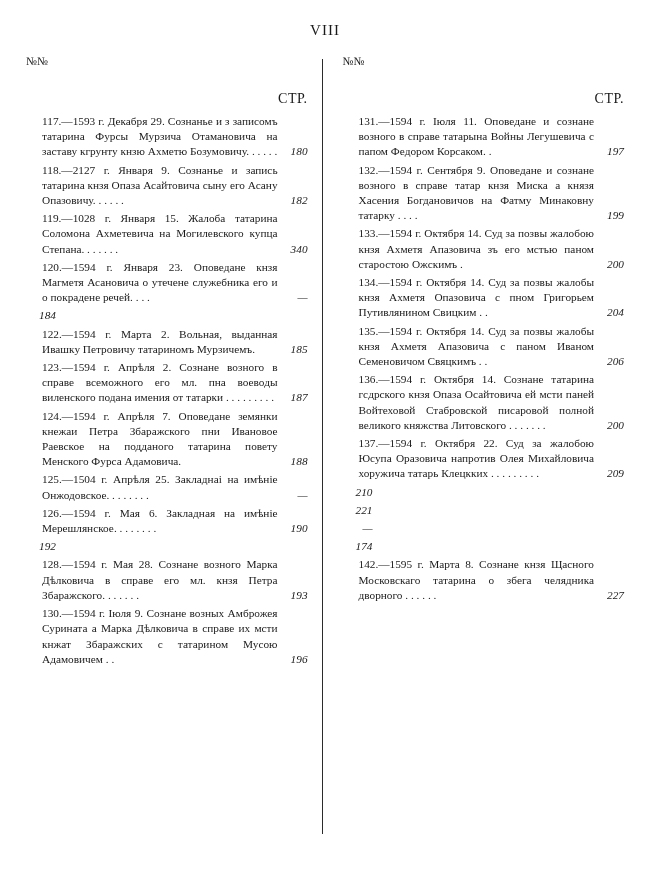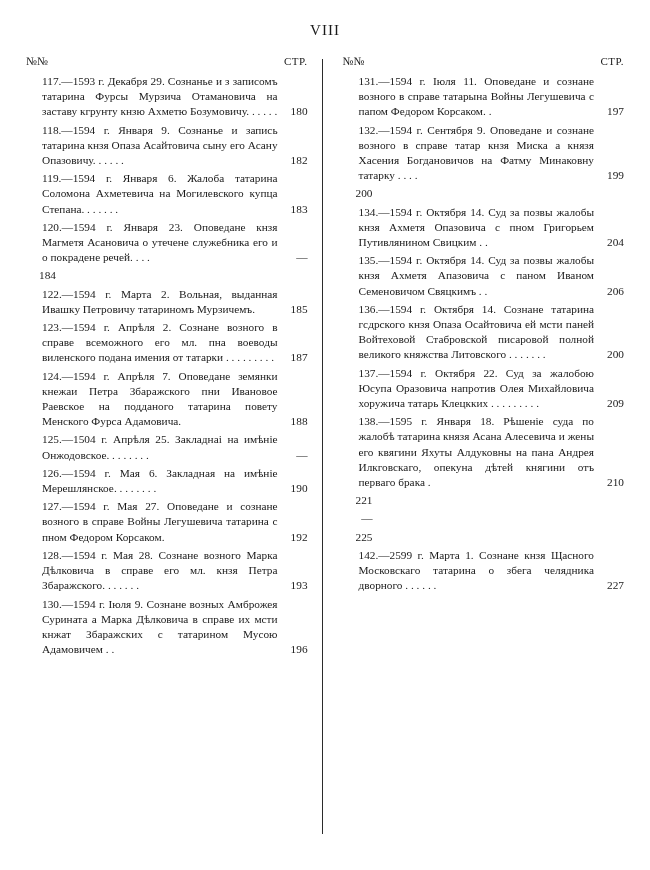--- a/index.html
+++ b/index.html
@@ -51,22 +51,23 @@
   .col-head {
     display: flex;
     justify-content: space-between;
     font-size: 11.5px;
     margin-bottom: 7px;
   }
   .col-head .nn {
     font-weight: normal;
   }
   .col-head .str {
-    font-size: 11px;
+    font-size: 14px;
     letter-spacing: 0.5px;
+    margin-top: 36px;
   }
   .entry {
     display: flex;
     align-items: center;
     margin-bottom: 3px;
     font-size: 11.3px;
     line-height: 15.2px;
   }
   .entry-text {
     flex: 1 1 auto;
@@ -78,46 +79,47 @@
   }
   .entry-page {
     flex: 0 0 26px;
     text-align: right;
     font-size: 11.3px;
     padding-left: 4px;
     line-height: 15.2px;
   }
   .pg-align-bottom {
     align-self: flex-end;
+    font-style: italic;
   }
 </style>
 </head>
 <body>
 
 <div class="page">
   <div class="page-number">VIII</div>
   <div class="columns">
 
     <div class="col col-left">
       <div class="col-head">
         <span class="nn">№№</span>
         <span class="str">СТР.</span>
       </div>
       <div id="left-entries">
           <div class="entry">
             <div class="entry-text">117.—1593 г. Декабря 29. Сознанье и з записомъ татарина Фурсы Мурзича Отамановича на заставу кгрунту кнзю Ахметю Бозумовичу. . . . . .</div>
             <div class="entry-page pg-align-bottom">180</div>
           </div>
           <div class="entry">
-            <div class="entry-text">118.—1594 г. Января 9. Сознанье и запись татарина кнзя Опаза Асайтовича сыну его Асану Опазовичу. . . . . .</div>
+            <div class="entry-text">118.—2127 г. Января 9. Сознанье и запись татарина кнзя Опаза Асайтовича сыну его Асану Опазовичу. . . . . .</div>
             <div class="entry-page pg-align-bottom">182</div>
           </div>
           <div class="entry">
-            <div class="entry-text">119.—1594 г. Января 6. Жалоба татарина Соломона Ахметевича на Могилевского купца Степана. . . . . . .</div>
-            <div class="entry-page pg-align-bottom">183</div>
+            <div class="entry-text">119.—1028 г. Января 15. Жалоба татарина Соломона Ахметевича на Могилевского купца Степана. . . . . . .</div>
+            <div class="entry-page pg-align-bottom">340</div>
           </div>
           <div class="entry">
             <div class="entry-text">120.—1594 г. Января 23. Оповедане кнзя Магметя Асановича о утечене служебника его и о покрадене речей. . . .</div>
             <div class="entry-page pg-align-bottom">—</div>
           </div>
           <div class="entry">
             <div class="entry-page pg-align-bottom">184</div>
           </div>
           <div class="entry">
             <div class="entry-text">122.—1594 г. Марта 2. Вольная, выданная Ивашку Петровичу татариномъ Мурзичемъ.</div>
@@ -133,21 +135,20 @@
           </div>
           <div class="entry">
             <div class="entry-text">125.—1504 г. Апрѣля 25. Закладнаі на имѣніе Онжодовское. . . . . . . .</div>
             <div class="entry-page pg-align-bottom">—</div>
           </div>
           <div class="entry">
             <div class="entry-text">126.—1594 г. Мая 6. Закладная на имѣніе Мерешлянское. . . . . . . .</div>
             <div class="entry-page pg-align-bottom">190</div>
           </div>
           <div class="entry">
-            <div class="entry-text">127.—1594 г. Мая 27. Оповедане и сознане возного в справе Войны Легушевича татарина с пном Федором Корсаком.</div>
             <div class="entry-page pg-align-bottom">192</div>
           </div>
           <div class="entry">
             <div class="entry-text">128.—1594 г. Мая 28. Сознане возного Марка Дѣлковича в справе его мл. кнзя Петра Збаражского. . . . . . .</div>
             <div class="entry-page pg-align-bottom">193</div>
           </div>
           <div class="entry">
             <div class="entry-text">130.—1594 г. Іюля 9. Сознане возных Амброжея Сурината а Марка Дѣлковича в справе их мсти кнжат Збаражских с татарином Мусою Адамовичем . .</div>
             <div class="entry-page pg-align-bottom">196</div>
           </div>
@@ -164,52 +165,52 @@
       <div id="right-entries">
           <div class="entry">
             <div class="entry-text">131.—1594 г. Іюля 11. Оповедане и сознане возного в справе татарына Войны Легушевича с папом Федором Корсаком. .</div>
             <div class="entry-page pg-align-bottom">197</div>
           </div>
           <div class="entry">
             <div class="entry-text">132.—1594 г. Сентября 9. Оповедане и сознане возного в справе татар кнзя Миска а князя Хасения Богдановичов на Фатму Минаковну татарку . . . .</div>
             <div class="entry-page pg-align-bottom">199</div>
           </div>
           <div class="entry">
+            <div class="entry-text">133.—1594 г. Октября 14. Суд за позвы жалобою кнзя Ахметя Апазовича зъ его мстью паном старостою Ожскимъ .</div>
             <div class="entry-page pg-align-bottom">200</div>
           </div>
           <div class="entry">
             <div class="entry-text">134.—1594 г. Октября 14. Суд за позвы жалобы кнзя Ахметя Опазовича с пном Григорьем Путивлянином Свицким . .</div>
             <div class="entry-page pg-align-bottom">204</div>
           </div>
           <div class="entry">
             <div class="entry-text">135.—1594 г. Октября 14. Суд за позвы жалобы кнзя Ахметя Апазовича с паном Иваном Семеновичом Свяцкимъ . .</div>
             <div class="entry-page pg-align-bottom">206</div>
           </div>
           <div class="entry">
             <div class="entry-text">136.—1594 г. Октября 14. Сознане татарина гсдрского кнзя Опаза Осайтовича ей мсти паней Войтеховой Стабровской писаровой полной великого княжства Литовского . . . . . . .</div>
             <div class="entry-page pg-align-bottom">200</div>
           </div>
           <div class="entry">
             <div class="entry-text">137.—1594 г. Октября 22. Суд за жалобою Юсупа Оразовича напротив Олея Михайловича хоружича татарь Клецкких . . . . . . . . .</div>
             <div class="entry-page pg-align-bottom">209</div>
           </div>
           <div class="entry">
-            <div class="entry-text">138.—1595 г. Января 18. Рѣшеніе суда по жалобѣ татарина князя Асана Алесевича и жены его квягини Яхуты Алдуковны на пана Андрея Илкговскаго, опекуна дѣтей княгини отъ перваго брака .</div>
             <div class="entry-page pg-align-bottom">210</div>
           </div>
           <div class="entry">
             <div class="entry-page pg-align-bottom">221</div>
           </div>
           <div class="entry">
             <div class="entry-page pg-align-bottom">—</div>
           </div>
           <div class="entry">
-            <div class="entry-page pg-align-bottom">225</div>
-          </div>
-          <div class="entry">
-            <div class="entry-text">142.—2599 г. Марта 1. Сознане кнзя Щасного Московскаго татарина о збега челядника дворного . . . . . .</div>
+            <div class="entry-page pg-align-bottom">174</div>
+          </div>
+          <div class="entry">
+            <div class="entry-text">142.—1595 г. Марта 8. Сознане кнзя Щасного Московскаго татарина о збега челядника дворного . . . . . .</div>
             <div class="entry-page pg-align-bottom">227</div>
           </div>
         </div>
     </div>
 
   </div>
 </div>
 
 </body></html>

